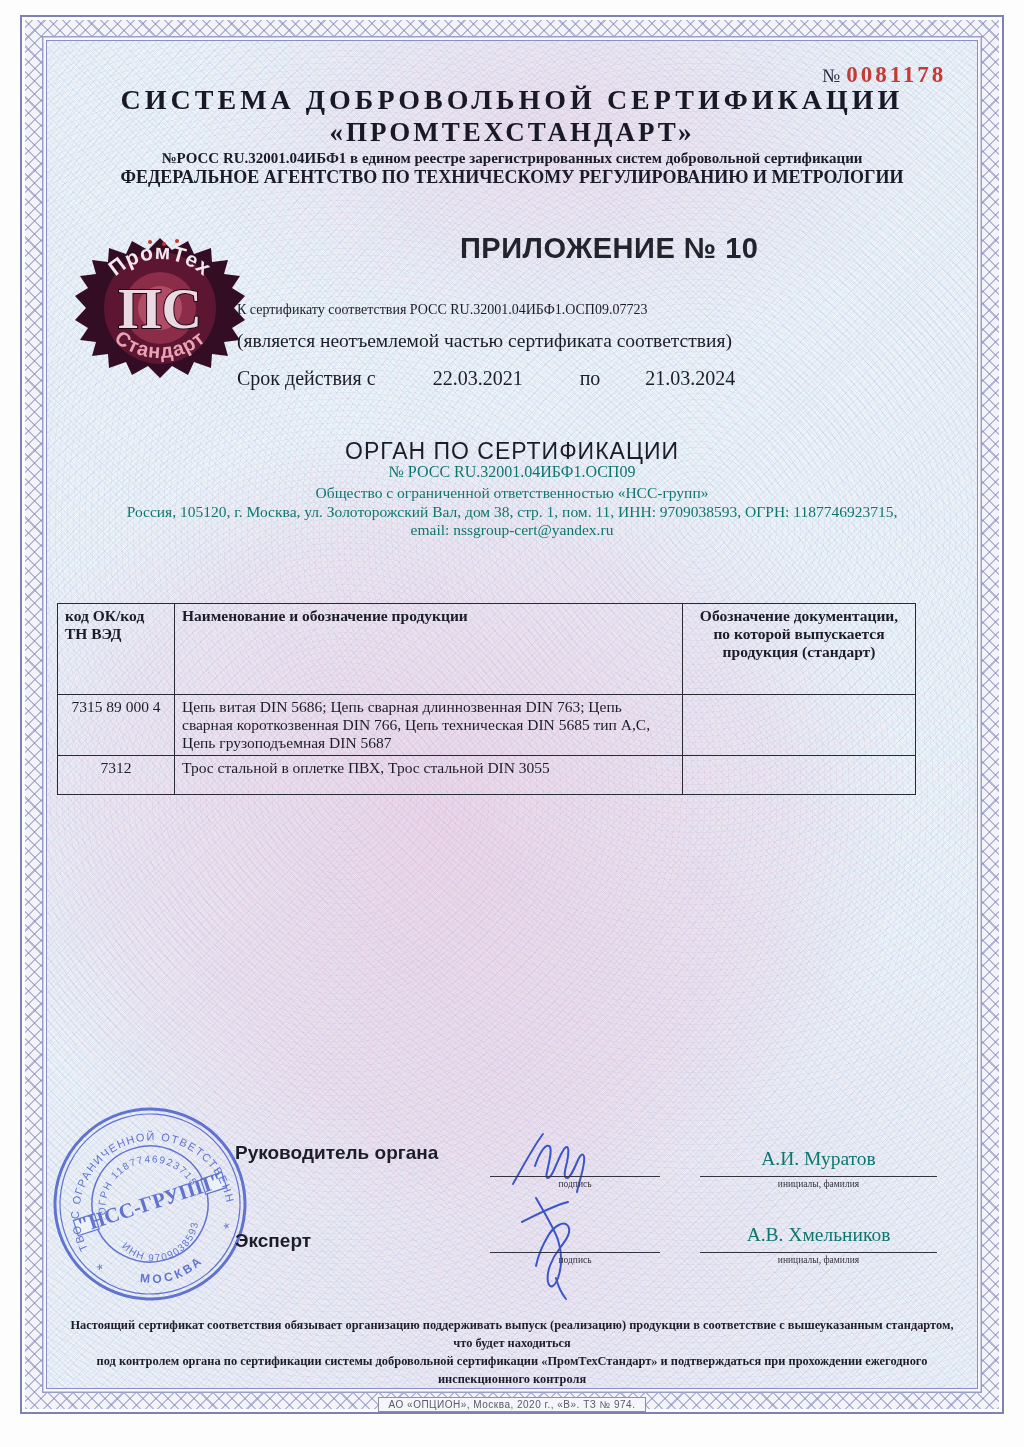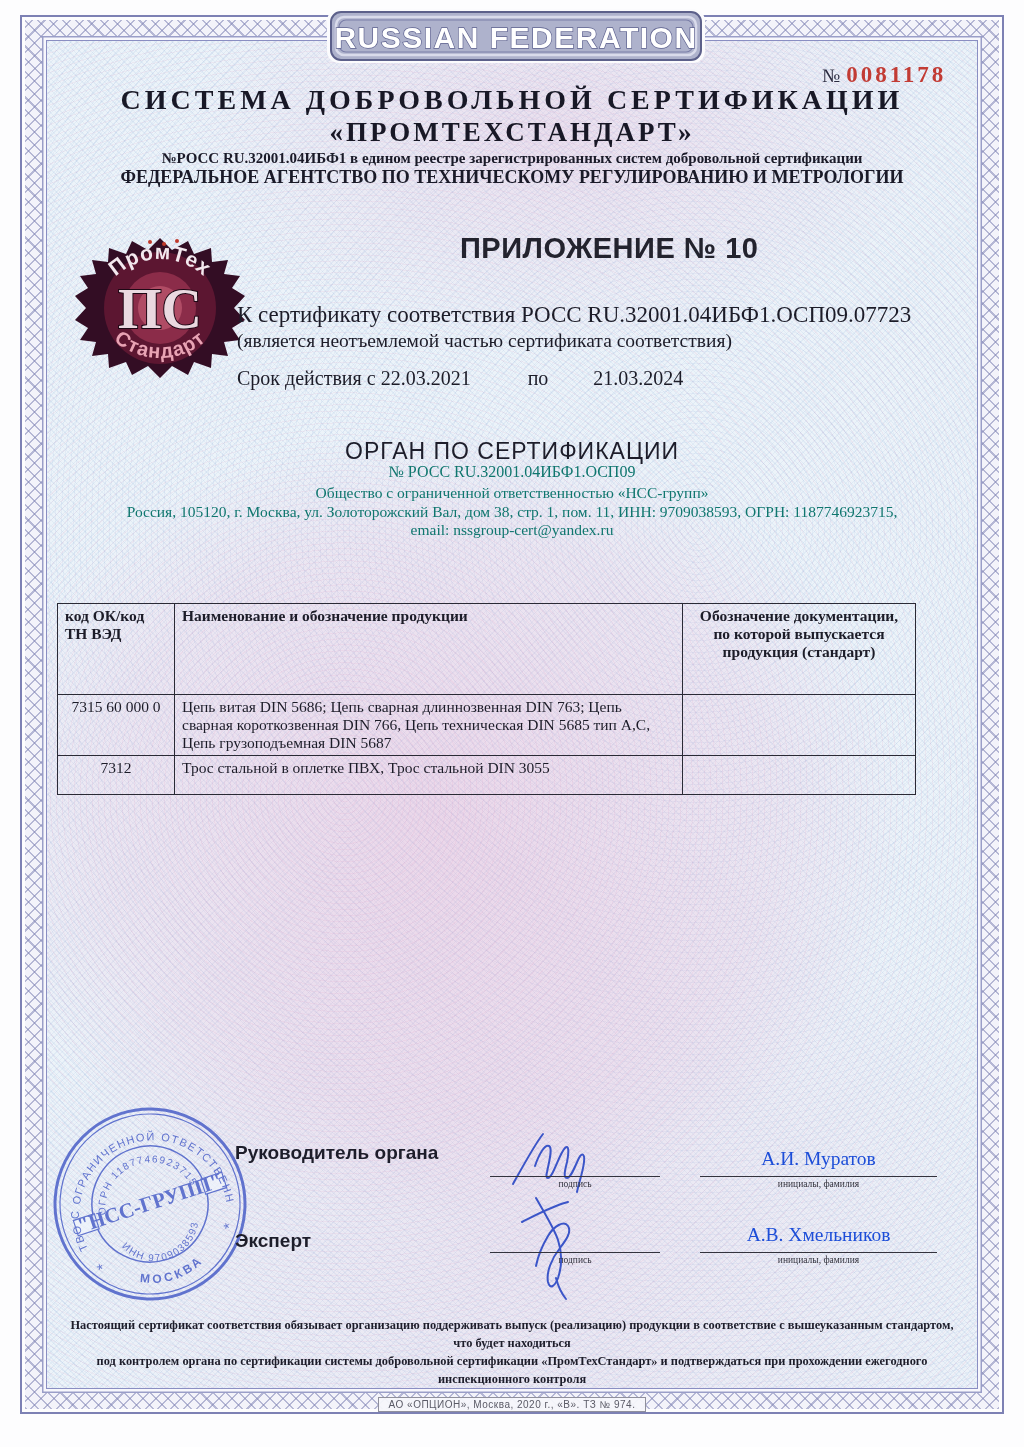--- a/index.html
+++ b/index.html
@@ -31,21 +31,21 @@
   .sans{font-family:"Liberation Sans",sans-serif;}
   .center{text-align:center;}
   .title1{width:100%;top:84px;font-size:28px;font-weight:bold;letter-spacing:4px;color:#181826;}
   .title2{width:100%;top:117px;font-size:27px;font-weight:bold;letter-spacing:3px;color:#181826;}
   .registry{width:100%;top:150px;font-size:15px;font-weight:bold;color:#1a1a28;}
   .agency{width:100%;top:167px;font-size:18px;font-weight:bold;color:#1a1a28;}
   .serial{left:822px;top:62px;font-size:19px;color:#2c2c40;white-space:nowrap;}
   .serial b{font-size:23px;color:#c23b34;letter-spacing:3px;font-weight:bold;margin-left:6px;}
   .appendix-title{left:460px;top:232px;font-size:29px;font-weight:bold;
         font-family:"Liberation Sans",sans-serif;color:#23232e;letter-spacing:.5px;}
-  .cert-line1{left:237px;top:302px;font-size:23px;}
+  .cert-line1{left:237px;top:302px;font-size:14px;}
   .cert-line2{left:237px;top:330px;font-size:19.5px;}
   .validity{left:237px;top:367px;font-size:20px;}
   .validity span{display:inline-block;}
   .org-head{width:100%;top:438px;font-size:23px;font-weight:normal;letter-spacing:1px;
         font-family:"Liberation Sans",sans-serif;color:#1d1d2a;}
   .org-line{width:100%;font-size:15.5px;color:#0f766e;}
   .products-head{width:100%;top:569px;font-size:18px;font-weight:bold;color:#14141f;}
   
   table.products{position:absolute;left:57px;top:603px;width:859px;border-collapse:collapse;}
   table.products th,table.products td{border:1.6px solid #2a2a35;padding:3px 7px;
@@ -54,48 +54,39 @@
   table.products th.c3{text-align:center;}
   td.code{text-align:center;width:102px;}
   td.doc{width:218px;}
   th.c1{width:102px;}
   tr.r1 td{height:54px;}
   tr.r2 td{height:32px;}
   
   .role{font-family:"Liberation Sans",sans-serif;font-weight:bold;font-size:19px;color:#1d1d2a;}
   .sig-line{border-top:1.6px solid #33333d;height:0;}
   .sig-caption{font-size:9.5px;color:#33333d;text-align:center;padding-top:1px;}
-  .sig-name{font-size:19.5px;color:#1d4ed8;text-align:center;}
+  .sig-name{font-size:19.5px;color:#0f766e;text-align:center;}
   
   .fineprint{left:60px;width:904px;top:1316px;font-size:12.4px;font-weight:bold;
         line-height:18px;color:#1d1d2a;text-align:center;}
   .printinfo{width:100%;top:1394px;text-align:center;}
   .printinfo span{display:inline-block;font-family:"Liberation Sans",sans-serif;font-size:10px;
         color:#5a5a66;background:rgba(246,246,251,.95);border:1px solid #90909c;
         padding:1px 10px;letter-spacing:.5px;}
   .stamp-wrap{left:50px;top:1104px;width:200px;height:200px;transform:rotate(-18deg);opacity:.85;}
 </style>
 </head>
 <body>
 
 <div class="page">
 
   <div class="frame-outer"></div>
   <div class="frame-band"></div>
   <div class="frame-inner"></div>
 
-  <div class="abs" style="left:calc(50% - 186px);top:8px;">
-    <svg width="380" height="56" viewBox="0 0 380 56">
-      <rect x="1" y="1" width="378" height="54" rx="12" fill="#fbfbfd"></rect>
-      <rect x="5" y="4" width="370" height="48" rx="10" fill="#aeb2cc" stroke="#5c608a" stroke-width="2"></rect>
-      <rect x="10" y="9" width="360" height="38" rx="8" fill="none" stroke="#d9dbeb" stroke-width="2.5"></rect>
-      <rect x="13" y="12" width="354" height="32" rx="7" fill="none" stroke="#7b7fa8" stroke-width="1.2"></rect>
-      <text x="190" y="40" text-anchor="middle" font-family="Liberation Sans, sans-serif" font-size="30" font-weight="bold" letter-spacing="1.5" fill="#ffffff" stroke="#5f6390" stroke-width="1.4" paint-order="stroke">RUSSIAN FEDERATION</text>
-    </svg>
-  </div>
 
   <div class="abs serial serif"><span>№</span><b>0081178</b></div>
 
   <div class="abs center serif title1">СИСТЕМА ДОБРОВОЛЬНОЙ СЕРТИФИКАЦИИ</div>
   <div class="abs center serif title2">«ПРОМТЕХСТАНДАРТ»</div>
   <div class="abs center serif registry">№РОСС RU.32001.04ИБФ1 в едином реестре зарегистрированных систем добровольной сертификации</div>
   <div class="abs center serif agency">ФЕДЕРАЛЬНОЕ АГЕНТСТВО ПО ТЕХНИЧЕСКОМУ РЕГУЛИРОВАНИЮ И МЕТРОЛОГИИ</div>
 
   <div class="abs" style="left:74px;top:238px;">
     <svg width="172" height="142" viewBox="0 0 172 142">
@@ -118,40 +109,40 @@
       <circle cx="90" cy="6" r="2" fill="#c0392b"></circle>
       <circle cx="103" cy="3" r="2" fill="#c0392b"></circle>
     </svg>
   </div>
 
   <div class="abs sans appendix-title">ПРИЛОЖЕНИЕ № 10</div>
   <div class="abs serif cert-line1">К сертификату соответствия РОСС RU.32001.04ИБФ1.ОСП09.07723</div>
   <div class="abs serif cert-line2">(является неотъемлемой частью сертификата соответствия)</div>
   <div class="abs serif validity">
     <span>Срок действия с</span>
-    <span style="">22.03.2021</span>
+    <span style="margin-left:52px;">22.03.2021</span>
     <span style="margin-left:52px;">по</span>
     <span style="margin-left:40px;">21.03.2024</span>
   </div>
 
   <div class="abs center org-head">ОРГАН ПО СЕРТИФИКАЦИИ</div>
   <div class="abs center serif org-line" style="top:463px;font-size:16px;">№ РОСС RU.32001.04ИБФ1.ОСП09</div>
   <div class="abs center serif org-line" style="top:484px;">Общество с ограниченной ответственностью «НСС-групп»</div>
   <div class="abs center serif org-line" style="top:503px;">Россия, 105120, г. Москва, ул. Золоторожский Вал, дом 38, стр. 1, пом. 11, ИНН: 9709038593, ОГРН: 1187746923715,</div>
   <div class="abs center serif org-line" style="top:521px;">email: nssgroup-cert@yandex.ru</div>
 
   <table class="products serif">
     <tbody>
         <tr>
       <th class="c1">код ОК/код ТН ВЭД</th>
       <th>Наименование и обозначение продукции</th>
       <th class="c3 doc">Обозначение документации, по которой выпускается продукция (стандарт)</th>
     </tr>
     <tr class="r1">
-      <td class="code">7315 60 000 0</td>
+      <td class="code">7315 89 000 4</td>
       <td>Цепь витая DIN 5686; Цепь сварная длиннозвенная DIN 763; Цепь сварная короткозвенная DIN 766, Цепь техническая DIN 5685 тип А,С, Цепь грузоподъемная DIN 5687</td>
       <td class="doc"></td>
     </tr>
     <tr class="r2">
       <td class="code">7312</td>
       <td>Трос стальной в оплетке ПВХ, Трос стальной DIN 3055</td>
       <td class="doc"></td>
     </tr>
   </tbody>
     </table>

